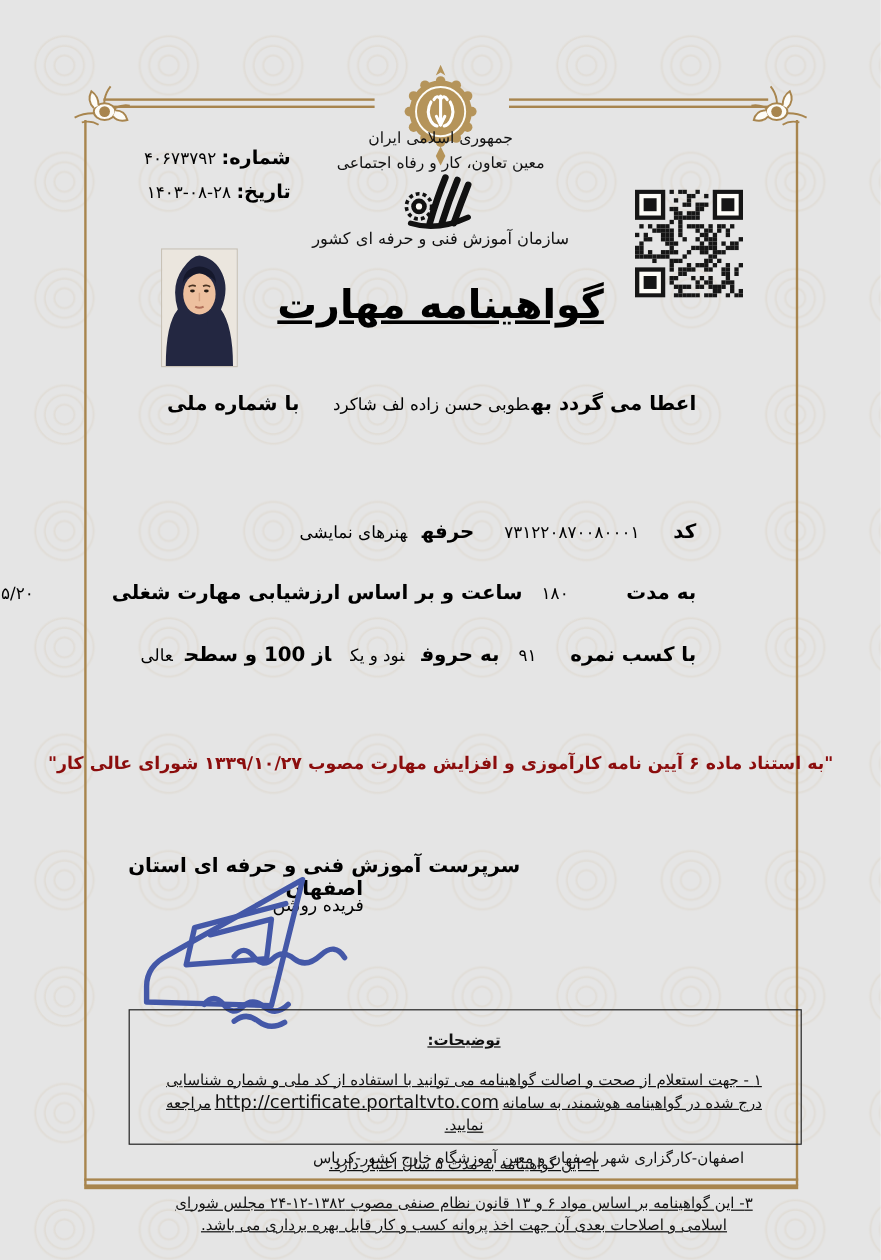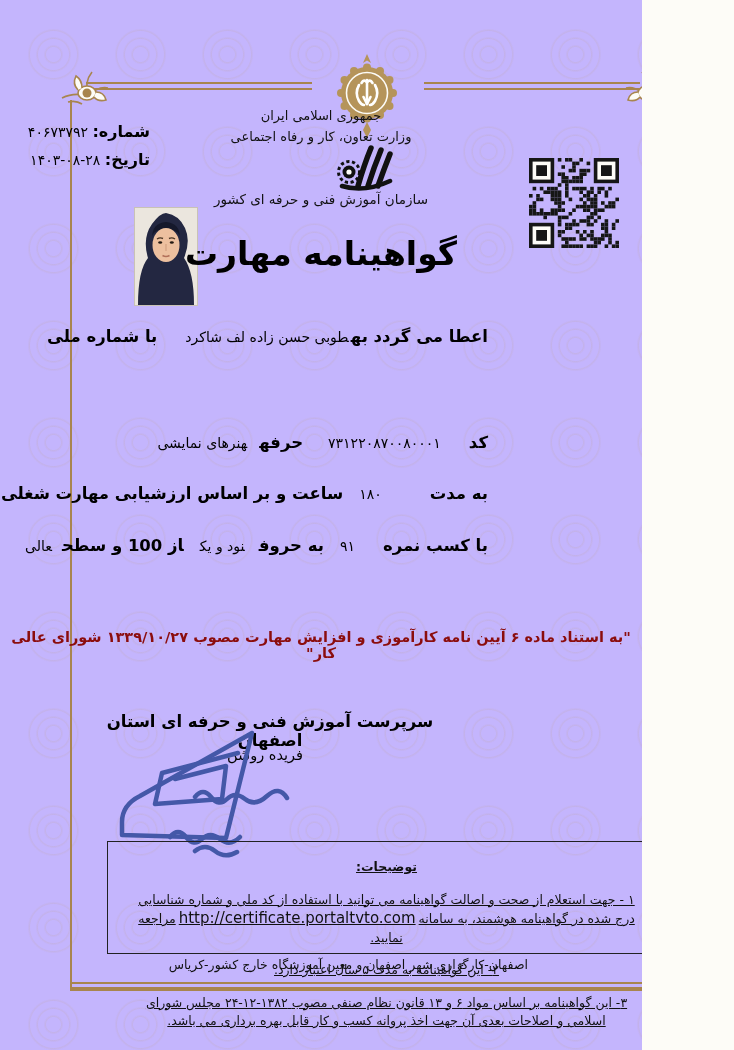--- a/index.html
+++ b/index.html
@@ -1,17 +1,17 @@
 <!DOCTYPE html>
 <html lang="fa"><head>
 <meta charset="utf-8">
 <style>
   html,body{margin:0;padding:0;}
   body{background:#fdfcf7;font-family:"DejaVu Sans",sans-serif;}
-  .page{position:relative;width:642px;height:1050px;background:#c4b5fd;overflow:hidden;direction:rtl;}
+  .page{position:relative;width:734px;height:1050px;background:#e5e5e5;overflow:hidden;direction:rtl;}
   .watermarks{position:absolute;inset:0;
     background-image:
       radial-gradient(circle, rgba(190,155,100,0) 7px, rgba(190,155,100,0.12) 8px, rgba(190,155,100,0) 10px,
                       rgba(190,155,100,0) 15px, rgba(190,155,100,0.12) 16px, rgba(190,155,100,0) 18px,
                       rgba(190,155,100,0) 23px, rgba(190,155,100,0.12) 24px, rgba(190,155,100,0) 26px);
     background-size:87px 97px;background-position:10px 6px;}
   .gold-line{position:absolute;background:#a8854e;}
   .abs{position:absolute;}
   .center-text{left:0;right:0;text-align:center;}
   .hdr-line{font-size:13px;color:#111;}
@@ -103,21 +103,21 @@
         <path d="M31 50 L27.5 43"></path>
           <path d="M31 50 L34.5 43"></path>
         <path d="M23 31 Q18.5 39 23 47 Q25 50.5 28 51"></path>
         <path d="M39 31 Q43.5 39 39 47 Q37 50.5 34 51"></path>
         <path d="M25.5 29 Q28 24.5 31 28.5 Q34 24.5 36.5 29"></path>
       </g>
     </svg>
   </div>
 
   <div class="abs center-text hdr-line" style="top:108px;">جمهوری اسلامی ایران</div>
-  <div class="abs center-text hdr-line" style="top:129px;">وزارت تعاون، کار و رفاه اجتماعی</div>
+  <div class="abs center-text hdr-line" style="top:129px;">معین تعاون، کار و رفاه اجتماعی</div>
 
   <div class="abs" style="left:336px;top:141px;">
     <svg width="58" height="50" viewBox="0 0 58 50">
       <circle cx="13" cy="31" r="10.5" fill="none" stroke="#111" stroke-width="3" stroke-dasharray="3.2,2.6"></circle>
       <circle cx="13" cy="31" r="6.5" fill="#111"></circle>
       <circle cx="13" cy="31" r="2.6" fill="#fdfcf7"></circle>
       <g stroke="#111" stroke-width="5.5" fill="none" stroke-linecap="round">
         <path d="M22 45 Q28 24 35 7"></path>
         <path d="M32 45 Q38 26 45 9"></path>
         <path d="M42 45 Q48 28 54 13"></path>
@@ -356,21 +356,21 @@
       <path d="M22 31 Q25 29 28 30.5" stroke="#4a3423" stroke-width="1.4" fill="none"></path>
       <path d="M34 30.5 Q37 29 40 31" stroke="#4a3423" stroke-width="1.4" fill="none"></path>
       <ellipse cx="25.2" cy="34.5" rx="2" ry="1.2" fill="#241a12"></ellipse>
       <ellipse cx="36.8" cy="34.5" rx="2" ry="1.2" fill="#241a12"></ellipse>
       <path d="M31 36 L31 43" stroke="#d3a181" stroke-width="1.2"></path>
       <path d="M27.5 47.5 Q31 49.5 34.5 47.5" stroke="#b2705a" stroke-width="1.6" fill="none"></path>
       <path d="M24 55 Q31 60 38 55 L38 62 L24 62 Z" fill="#232741"></path>
     </svg>
   </div>
 
-  <div class="abs center-text title" style="top:234px;">گواهینامه مهارت</div>
+  <div class="abs center-text title" style="top:234px;text-decoration:underline;">گواهینامه مهارت</div>
 
   <div class="frow" style="top:327px;">
     <b style="margin-left:2px;">اعطا می گردد به</b><span class="val" style="margin-left:28px;">طوبی حسن زاده لف شاکرد</span><b>با شماره ملی</b>
   </div>
 
 
   <div class="frow" style="top:433px;">
     <b style="margin-left:28px;">کد</b><span class="val num" style="margin-left:25px;">۷۳۱۲۲۰۸۷۰۰۸۰۰۰۱</span><b style="margin-left:12px;">حرفه</b><span class="val">هنرهای نمایشی</span>
   </div>
 

